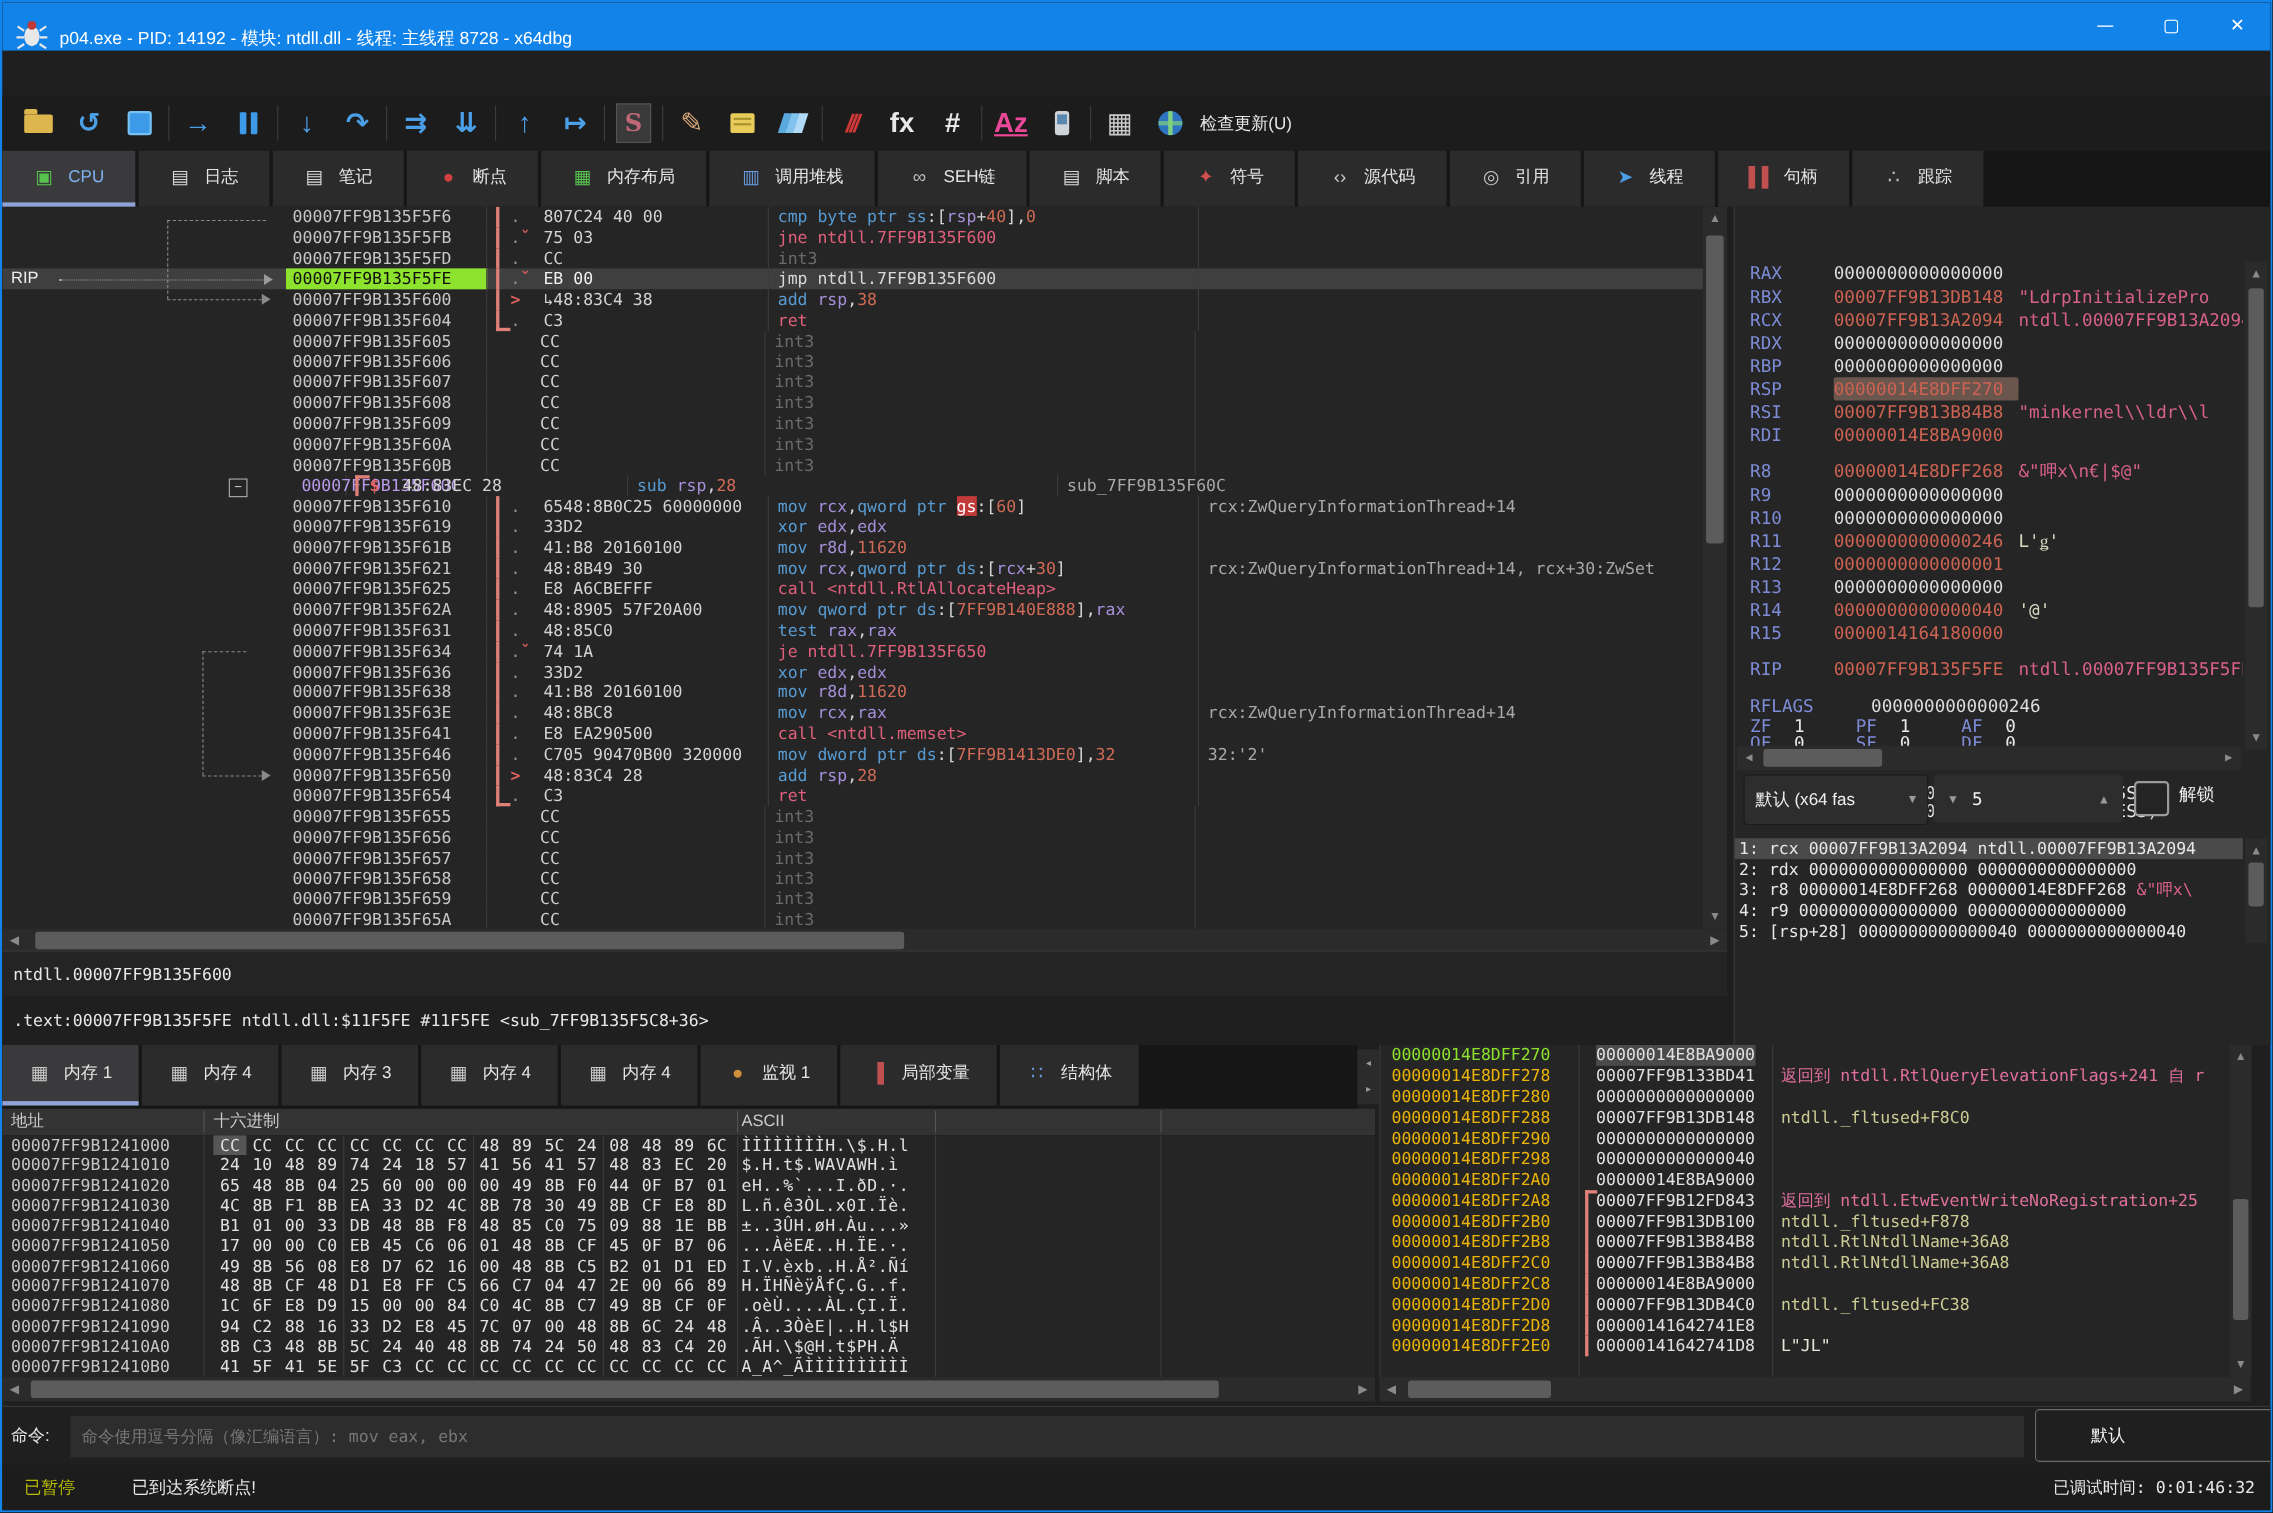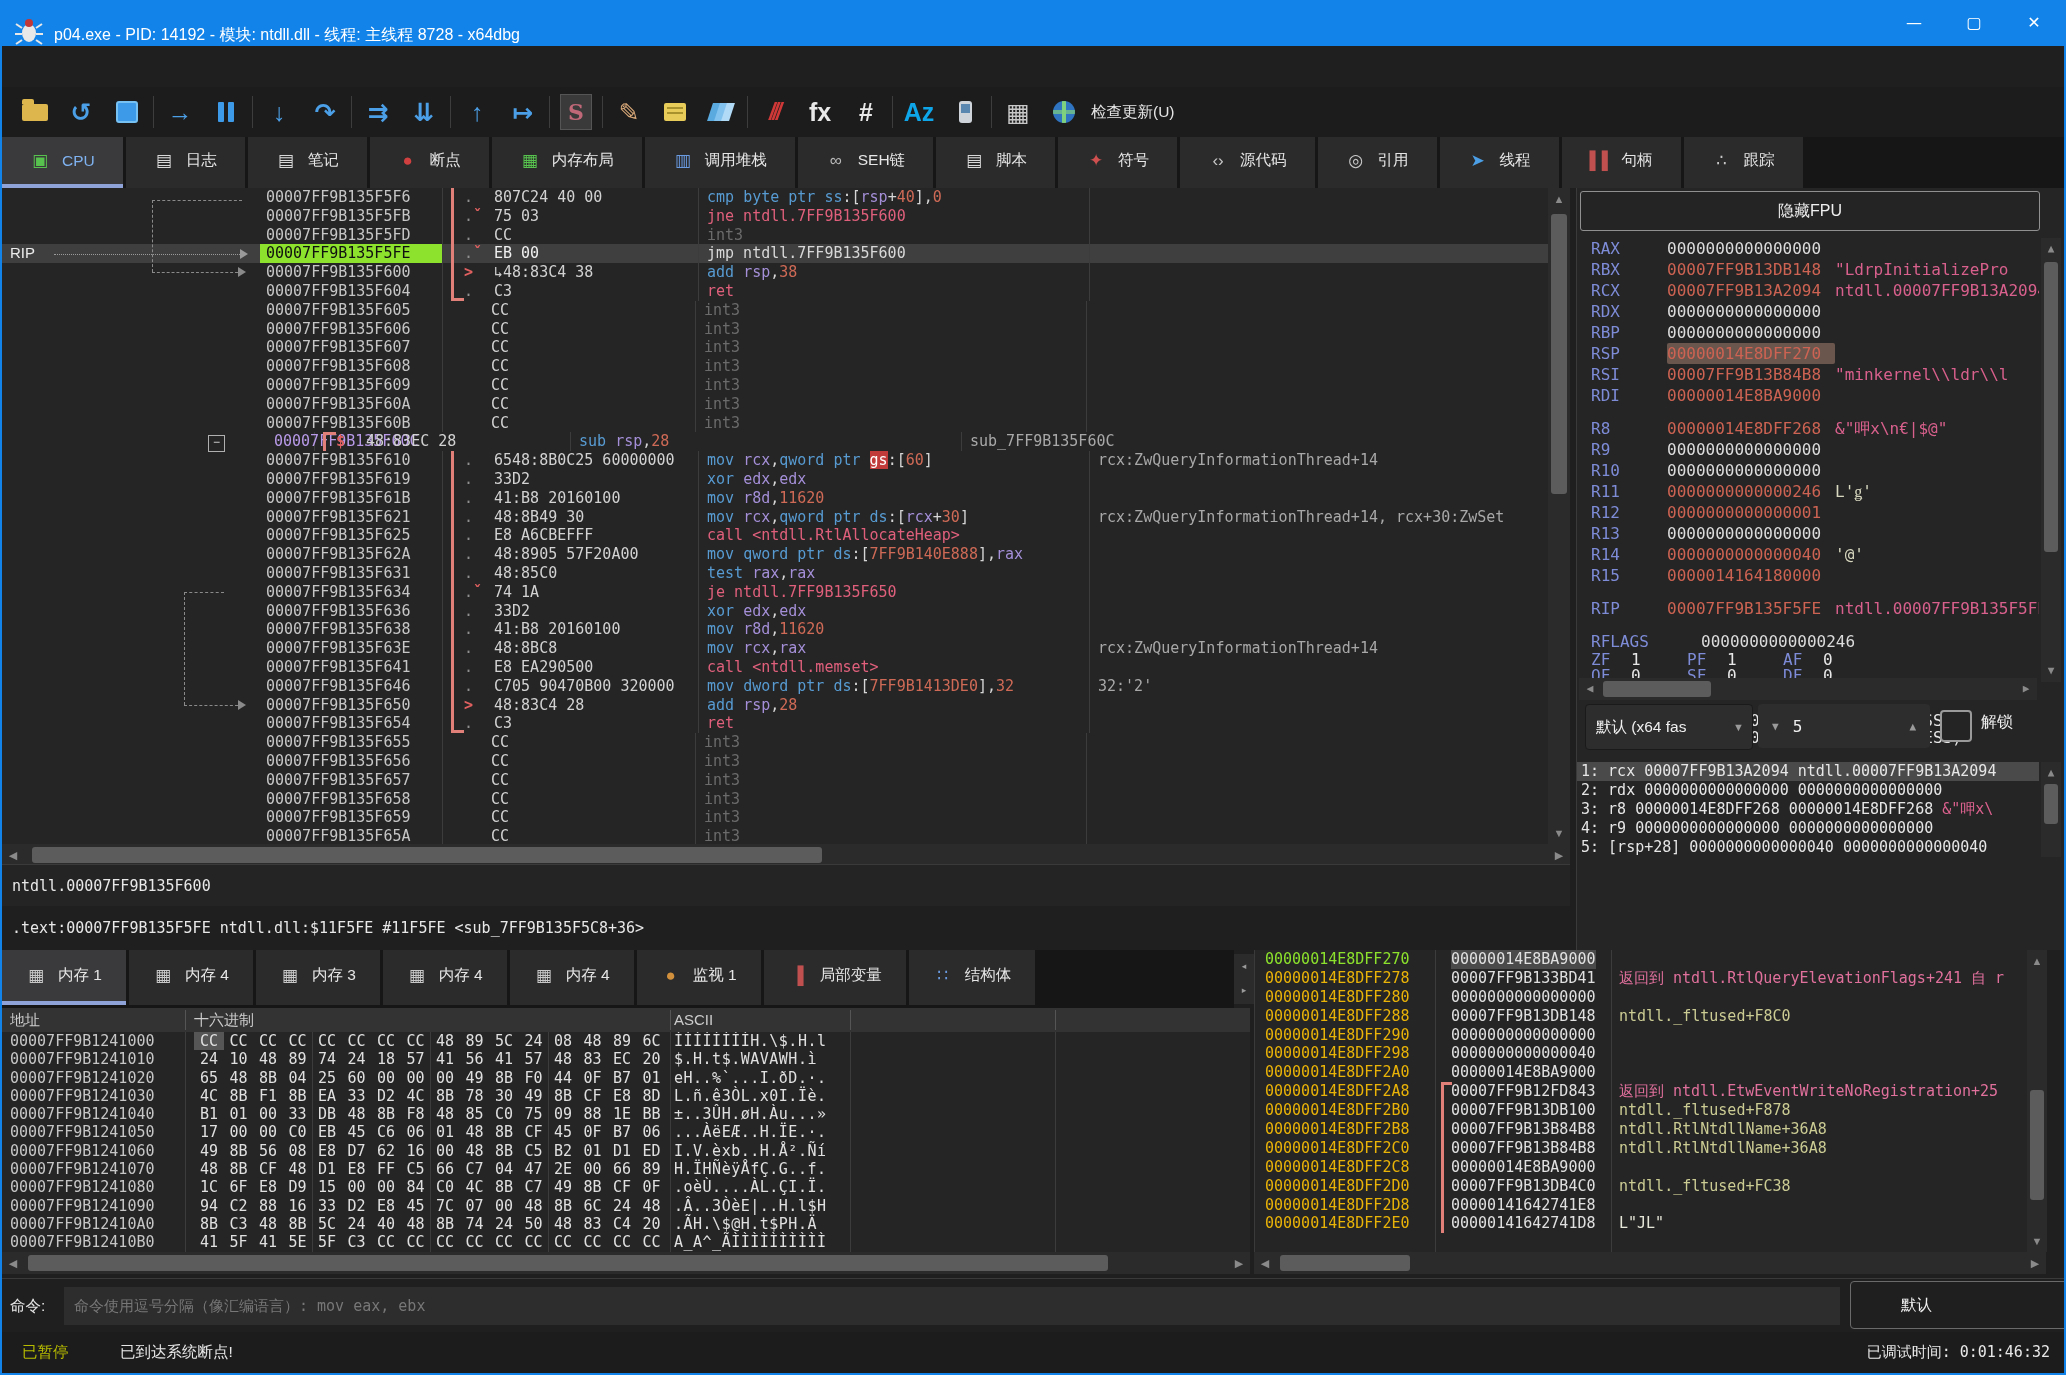--- a/index.html
+++ b/index.html
@@ -235,21 +235,21 @@
         <span class="ic-slashes">///</span>
       </div>
       <div class="tbtn">
         <span style="color: rgb(232, 232, 232); font-weight: bold;">fx</span>
       </div>
       <div class="tbtn">
         <span style="color: rgb(232, 232, 232); font-weight: bold;">#</span>
       </div>
       <div class="tb-sep"></div>
       <div class="tbtn">
-        <span style="color: #0ea5e9; font-weight: bold;">Aᴢ</span>
+        <span style="color: #ec4899; font-weight: bold; text-decoration: underline;">Aᴢ</span>
       </div>
       <div class="tbtn">
         <div class="ic-phone"></div>
       </div>
       <div class="tb-sep"></div>
       <div class="tbtn">
         <span style="color: rgb(200, 200, 200); font-weight: bold;">▦</span>
       </div>
       <div class="tbtn">
         <div class="ic-globe"></div>
@@ -379,21 +379,20 @@
   <div class="sbh" style="left:0;top:842px;width:1568px;">
     <div class="sb-a" style="left:0;">◀</div>
     <div class="thumbh" style="left:30px;width:790px;"></div>
     <div class="sb-a" style="right:0;">▶</div>
   </div>
 
   <div class="info1">ntdll.00007FF9B135F600</div>
   <div class="info2">.text:00007FF9B135F5FE ntdll.dll:$11F5FE #11F5FE &lt;sub_7FF9B135F5C8+36&gt;</div>
 
   <div class="regpanel">
-    <div class="fpubtn">隐藏FPU</div>
     <div id="reg-rows">
         <div class="rrow"><span class="rn">RAX</span><span class="rv">0000000000000000</span><span class="rc"></span></div>
         <div class="rrow"><span class="rn">RBX</span><span class="rv nz">00007FF9B13DB148</span><span class="rc str">"LdrpInitializePro</span></div>
         <div class="rrow"><span class="rn">RCX</span><span class="rv nz">00007FF9B13A2094</span><span class="rc str">ntdll.00007FF9B13A2094</span></div>
         <div class="rrow"><span class="rn">RDX</span><span class="rv">0000000000000000</span><span class="rc"></span></div>
         <div class="rrow"><span class="rn">RBP</span><span class="rv">0000000000000000</span><span class="rc"></span></div>
         <div class="rrow"><span class="rn">RSP</span><span class="rv nz hl">00000014E8DFF270</span><span class="rc"></span></div>
         <div class="rrow"><span class="rn">RSI</span><span class="rv nz">00007FF9B13B84B8</span><span class="rc str">"minkernel\\ldr\\l</span></div>
         <div class="rrow"><span class="rn">RDI</span><span class="rv nz">00000014E8BA9000</span><span class="rc"></span></div>
         <div class="gap"></div>

